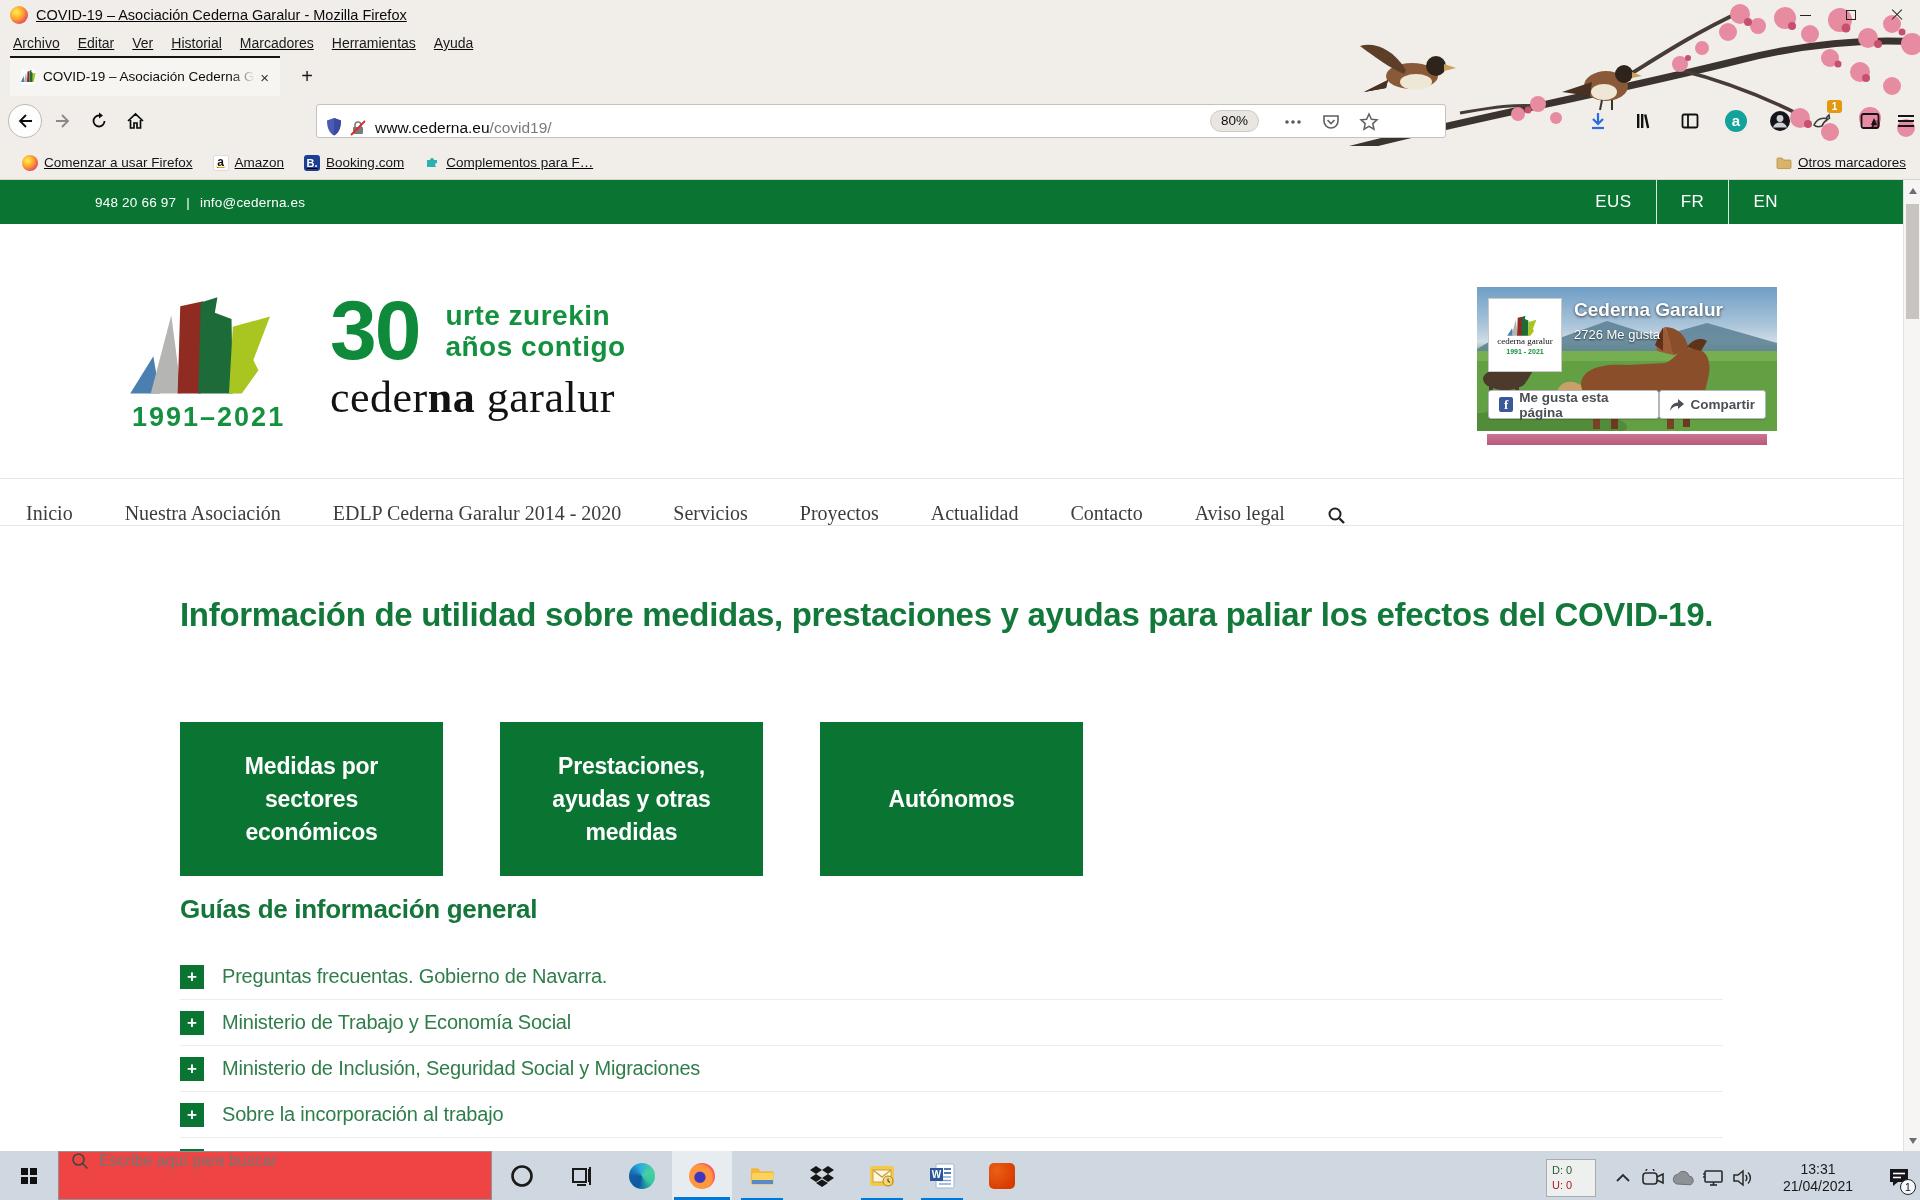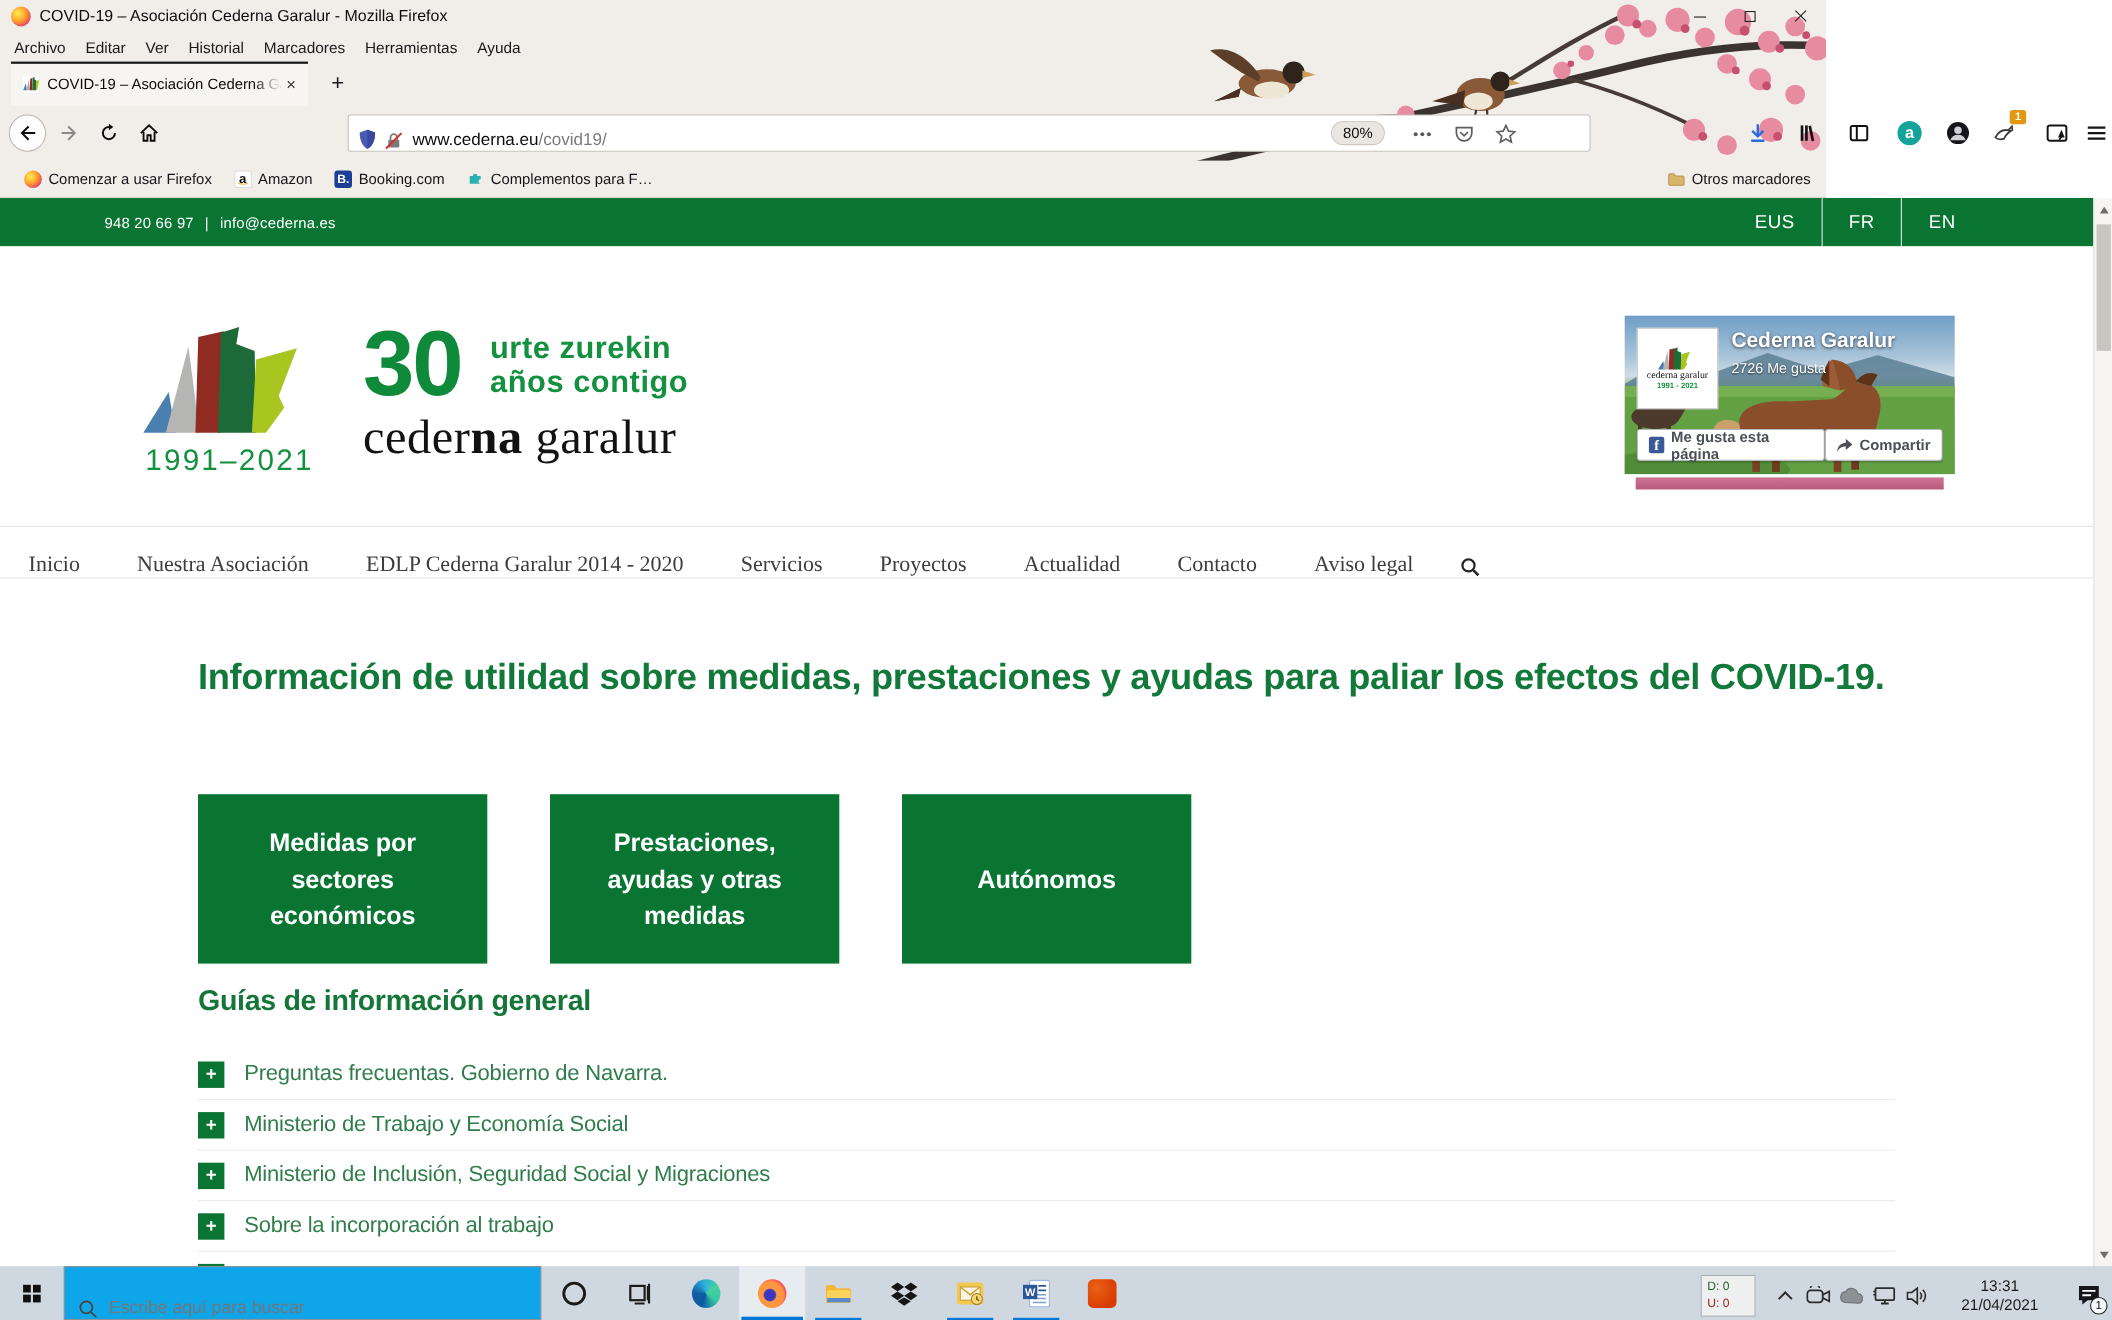--- a/index.html
+++ b/index.html
@@ -1,20 +1,20 @@
 <!DOCTYPE html>
 <html><head>
 <meta charset="utf-8">
 <style>
   * { box-sizing: border-box; margin: 0; padding: 0; }
   html,body { width:1920px; height:1200px; overflow:hidden; }
   body { font-family:"Liberation Sans", sans-serif; background:#ffffff; position:relative; }
 
   
-  .chrome { position:relative; width:1660px; height:180px; background:#f1eeea; }
+  .chrome { position:relative; width:1920px; height:180px; background:#f1eeea;text-decoration:underline; }
   .theme-art { position:absolute; right:0; top:0; width:880px; height:150px; pointer-events:none; }
 
   .titlebar { position:relative; height:30px; display:flex; align-items:center; padding-left:10px; font-size:14.5px; color:#0c0c0d; }
   .fx-orb { width:18px; height:18px; border-radius:50%; background:radial-gradient(circle at 35% 35%, #ffe14a 10%, #ff9a2a 45%, #e0486a 75%, #9a4bd8 100%); margin-right:8px; flex:0 0 auto; }
   .win-controls { position:absolute; right:0; top:0; height:30px; display:flex; }
   .win-btn { width:46px; height:30px; display:flex; align-items:center; justify-content:center; }
   .glyph-min { width:11px; height:1px; background:#222; }
   .glyph-max { width:10px; height:10px; border:1px solid #222; }
   .glyph-close { position:relative; width:12px; height:12px; }
   .glyph-close::before,.glyph-close::after { content:""; position:absolute; left:-1px; top:5px; width:14px; height:1.4px; background:#222; }
@@ -55,21 +55,21 @@
 
   .site-topbar { position:absolute; left:0; top:0; width:1920px; height:44px; background:#0a7533; color:#fff; display:flex; align-items:center; font-size:13.5px; }
   .contact { margin-left:95px; display:flex; gap:10px; align-items:center; letter-spacing:0.2px; }
   .langs { position:absolute; right:118px; top:0; height:44px; display:flex; align-items:stretch; }
   .lang { display:flex; align-items:center; padding:0 24px; font-size:17px; letter-spacing:0.5px; }
   .lang + .lang { border-left:1px solid rgba(255,255,255,0.85); }
 
   .site-header { position:absolute; left:0; top:44px; width:1920px; height:254px; background:#fff; }
   .logo-block { position:absolute; left:128px; top:72px; display:flex; }
   .logo-mtn-wrap { width:180px; }
-  .logo-years { font-size:27px; font-weight:normal; color:#14913f; letter-spacing:2px; margin-top:2px; margin-left:4px; }
+  .logo-years { font-size:27px; font-weight:bold; color:#14913f; letter-spacing:2px; margin-top:2px; margin-left:4px; }
   .logo-right { margin-left:22px; margin-top:-6px; }
   .logo-row1 { display:flex; align-items:flex-start; }
   .logo-30 { font-size:84px; line-height:80px; font-weight:bold; color:#0f8a3a; letter-spacing:-2px; }
   .logo-lines { margin-left:26px; margin-top:10px; }
   .logo-line { font-size:28px; font-weight:bold; color:#14913f; line-height:31px; letter-spacing:0.5px; }
   .logo-brand { font-family:"Liberation Serif", serif; font-size:44px; color:#121212; margin-top:2px; letter-spacing:0.5px; }
   .logo-brand b { font-weight:bold; }
 
   .fb-widget { position:absolute; left:1477px; top:63px; width:300px; }
   .fb-cover { position:relative; width:300px; height:144px; overflow:hidden; background:linear-gradient(#6f9ec6 0%, #a9c4d9 26%, #cfdde7 38%, #74a94e 48%, #5d9340 70%, #4c7f33 100%); }
@@ -105,21 +105,21 @@
   .sb-tri-up { width:0; height:0; border-left:4px solid transparent; border-right:4px solid transparent; border-bottom:6px solid #6e6e6e; }
   .sb-tri-down { width:0; height:0; border-left:4px solid transparent; border-right:4px solid transparent; border-top:6px solid #6e6e6e; }
   .sb-thumb { position:absolute; left:2px; top:24px; width:13px; height:115px; background:#c8c5c1; }
 
   
   .taskbar { position:relative; width:1920px; height:49px; background:#cfd8e0; display:flex; align-items:stretch; }
   .tb-btn { width:58px; display:flex; align-items:center; justify-content:center; position:relative; }
   .start { width:58px; }
   .win-logo { display:grid; grid-template-columns:7px 7px; grid-template-rows:7px 7px; gap:2px; }
   .win-logo div { background:#101010; }
-  .tb-search { width:434px; background:#0ea5e9; border:1px solid #8d9399; display:flex; align-items:flex-end; padding-left:12px; gap:10px; }
+  .tb-search { width:434px; background:#ef4444; border:1px solid #8d9399; display:flex; align-items:flex-start; padding-left:12px; gap:10px; }
   .tb-search input { border:none; outline:none; font-size:16px; color:#333; width:340px; font-family:"Liberation Sans",sans-serif; background:transparent; }
   .tb-app { width:60px; display:flex; align-items:center; justify-content:center; position:relative; }
   .tb-app.open::after { content:""; position:absolute; bottom:0; left:9px; right:9px; height:2px; background:#0078d7; }
   .tb-app.active { background:rgba(255,255,255,0.5); }
   .tb-app.active::after { content:""; position:absolute; bottom:0; left:2px; right:2px; height:3px; background:#0078d7; }
   .ic24 { width:26px; height:26px; }
   .edge-ic { border-radius:50%; background:conic-gradient(from 200deg, #0c59a4, #115ea3, #2ba9e0, #47d19f, #35c8a0, #0c59a4); }
   .ff-ic { border-radius:50%; background:radial-gradient(circle at 42% 55%, #3f36c0 0 24%, #ff9640 30% 58%, #ff4f5e 70%, #ffbd4f 92%); }
   .office-ic { border-radius:5px; background:radial-gradient(circle at 30% 30%, #ea6115, #d83b01 75%); }
 

